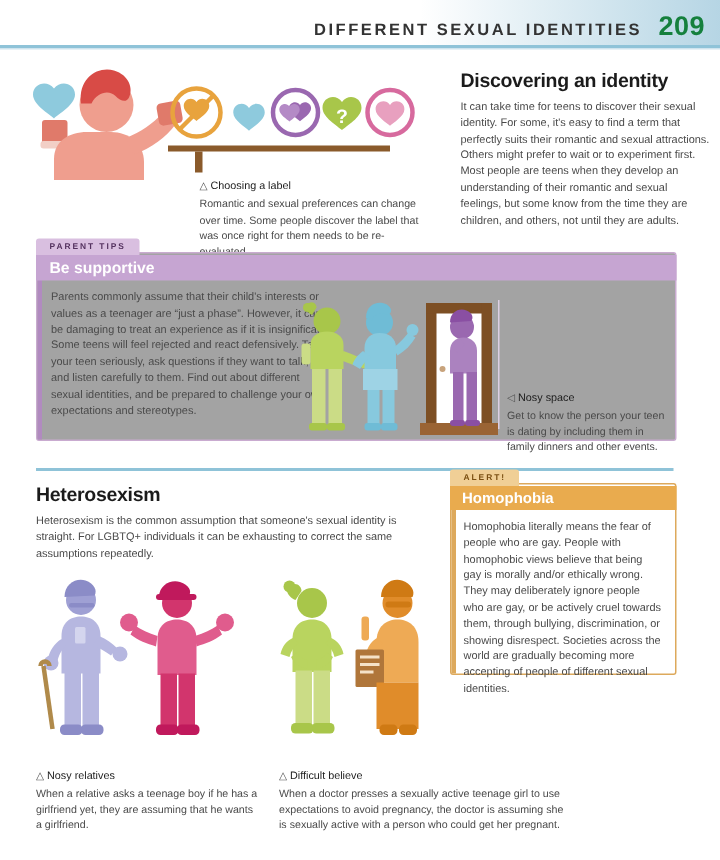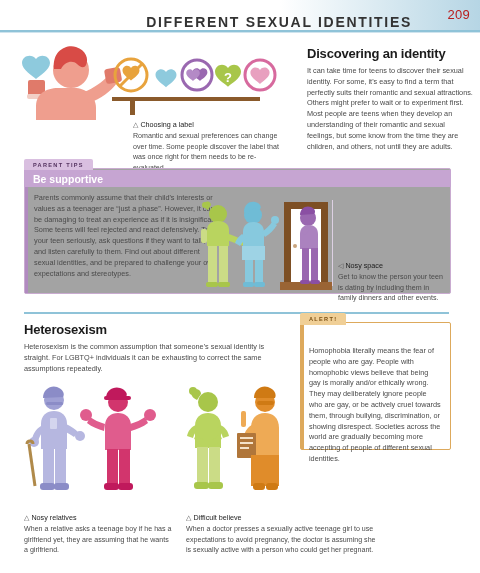--- a/index.html
+++ b/index.html
@@ -22,27 +22,27 @@
   }
   .header-rule{
     position:absolute;left:0;top:30px;width:480px;height:2px;
     background:#8fc3d8;
   }
   .header-rule2{
     position:absolute;left:0;top:32px;width:480px;height:1px;
     background:#cfe4ee;
   }
   .header-title{
-    position:absolute;right:68px;top:14px;
-    font-size:14px;letter-spacing:1.7px;font-weight:600;color:#333;
+    position:absolute;right:52px;top:14px;
+    font-size:11px;letter-spacing:1.7px;font-weight:600;color:#333;
     text-transform:uppercase;
   }
   .header-page{
     position:absolute;right:10px;top:7px;
-    font-size:13px;font-weight:normal;color:#b91c1c;letter-spacing:.3px;
+    font-size:18px;font-weight:bold;color:#15803d;letter-spacing:.3px;
   }
 
   
   .h2{font-size:13px;font-weight:bold;color:#1b1b1b;letter-spacing:-.2px;}
   .body{font-size:7.3px;line-height:1.48;color:#4a4a4a;}
   .cap-title{font-size:7.2px;font-weight:normal;color:#1b1b1b;}
   .cap-body{font-size:7.1px;line-height:1.5;color:#4a4a4a;}
   .tri{font-size:7px;color:#555;margin-right:2px;}
 
   
@@ -258,20 +258,23 @@
 
   <div class="sect-rule"></div>
   <div class="hetero">
     <div class="h2">Heterosexism</div>
     <div class="body">Heterosexism is the common assumption that someone's sexual identity is straight. For LGBTQ+ individuals it can be exhausting to correct the same assumptions repeatedly.</div>
   </div>
 
   <div class="panel-alert">
     <div class="left-edge"></div>
     <div class="tag">Alert!</div>
+    <div class="bar">
+      <span class="bar-title">Homophobia</span>
+    </div>
     <div class="ptext body">Homophobia literally means the fear of people who are gay. People with homophobic views believe that being gay is morally and/or ethically wrong. They may deliberately ignore people who are gay, or be actively cruel towards them, through bullying, discrimination, or showing disrespect. Societies across the world are gradually becoming more accepting of people of different sexual identities.</div>
   </div>
 
   <div class="bot-illus">
     <svg width="262" height="120" viewBox="0 0 262 120">
 
       <g>
         <circle cx="40" cy="22" r="10" fill="#9fa0d4"></circle>
         <path d="M29 20 c0,-9 8,-13 14,-11 c6,2 8,7 6,10 l-20,1 z" fill="#8b8cc7"></path>
         <rect x="32" y="24" width="17" height="3" rx="1.5" fill="#8b8cc7"></rect>

